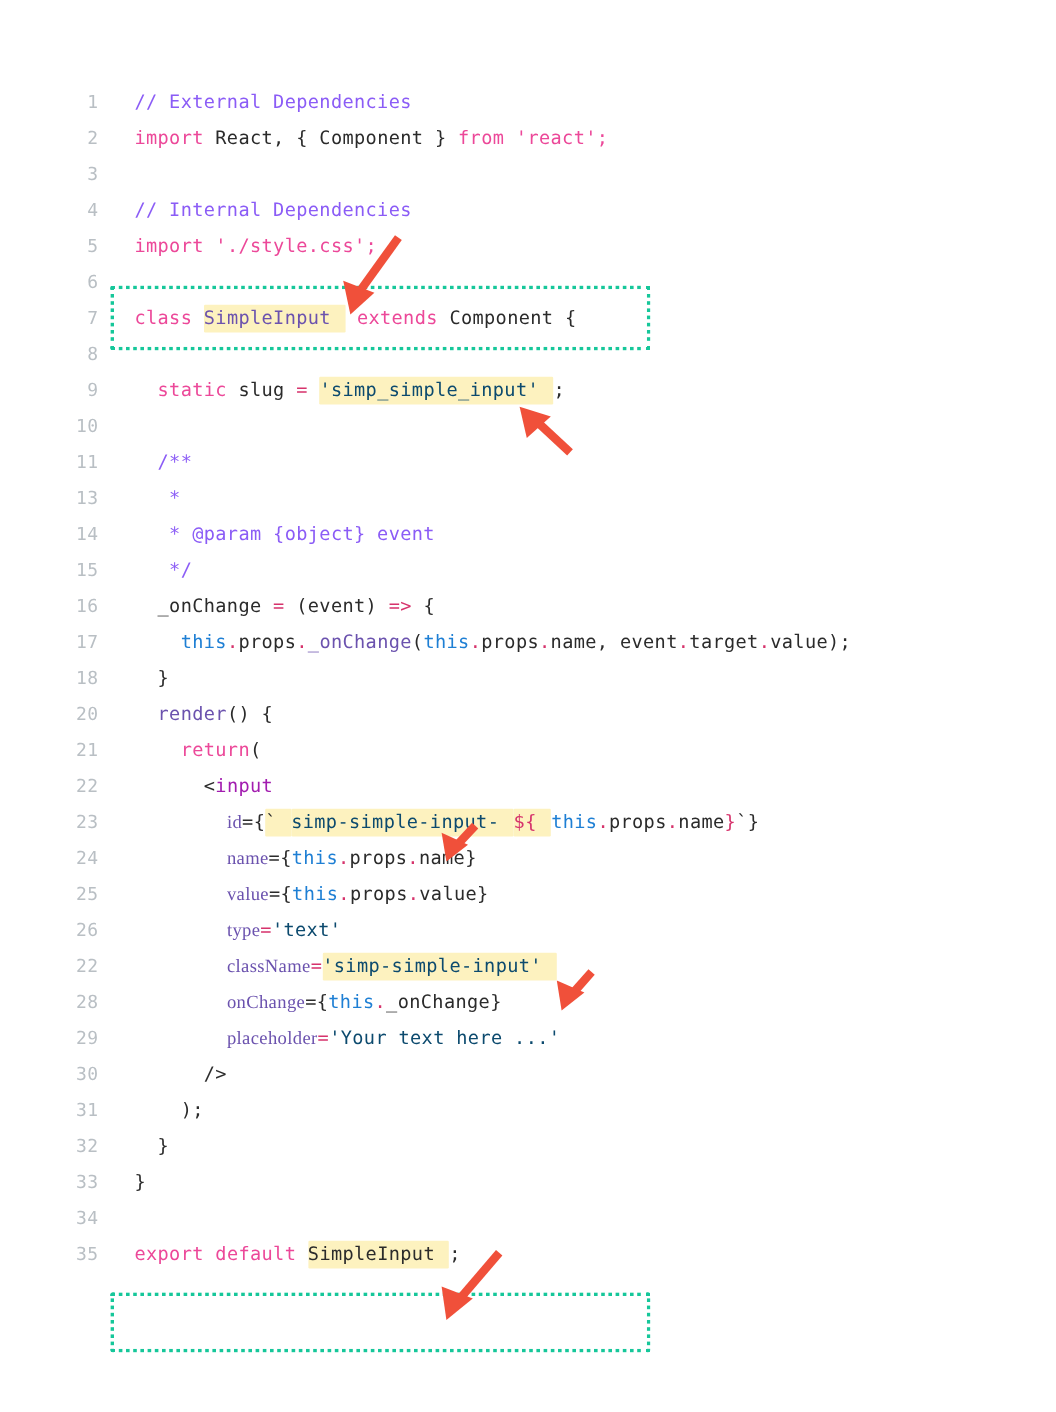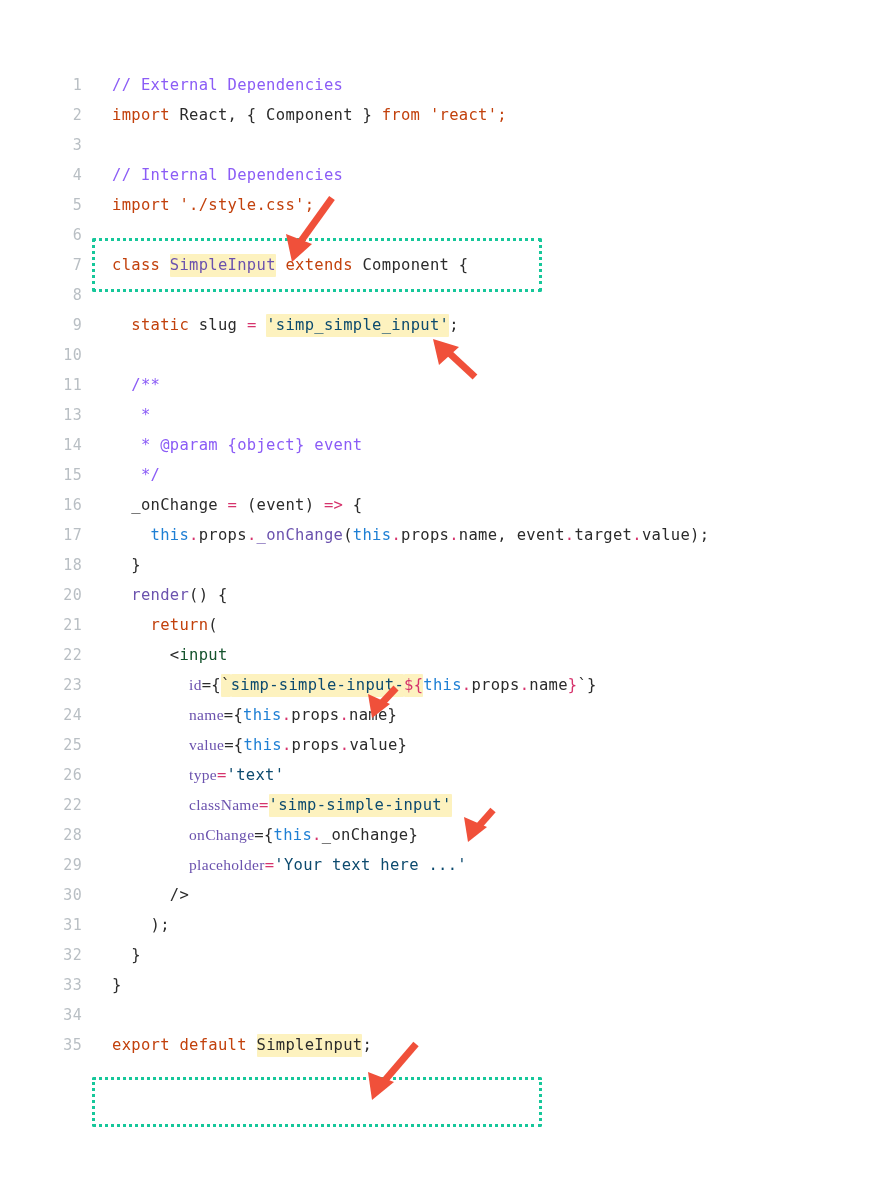--- a/index.html
+++ b/index.html
@@ -52,35 +52,35 @@
   }
 
   .code-text {
     padding-left: 30px;
     color: #2b2b2b;
     white-space: pre;
   }
 
   
   .t-comment  { color: #8b5cf6; }
-  .t-keyword  { color: #c2410c; }
+  .t-keyword  { color: #ec4899; }
   .t-class    { color: #6b52ae; }
   .t-func     { color: #6b52ae; }
   .t-attr     { color: #6b52ae; font-family: Liberation Serif, serif; }
   .t-this     { color: #1e7fd4; text-align: right; }
   .t-punct    { color: #d6336c; }
   .t-plain    { color: #2b2b2b; }
   .t-string   { color: #0c4a6e; }
-  .t-tag      { color: #14532d; }
+  .t-tag      { color: #a21caf; }
   .t-op       { color: #d6336c; }
 
   .hl {
     background: #fdf2bf;
     border-radius: 1px;
-    padding: 2px 0 3px 0;
+    padding: 2px 12px 3px 0;
   }
 
   
   .dotted-box {
     position: absolute;
     border: 3px dotted #16c79a;
     border-radius: 2px;
     pointer-events: none;
     box-sizing: border-box;
   }

